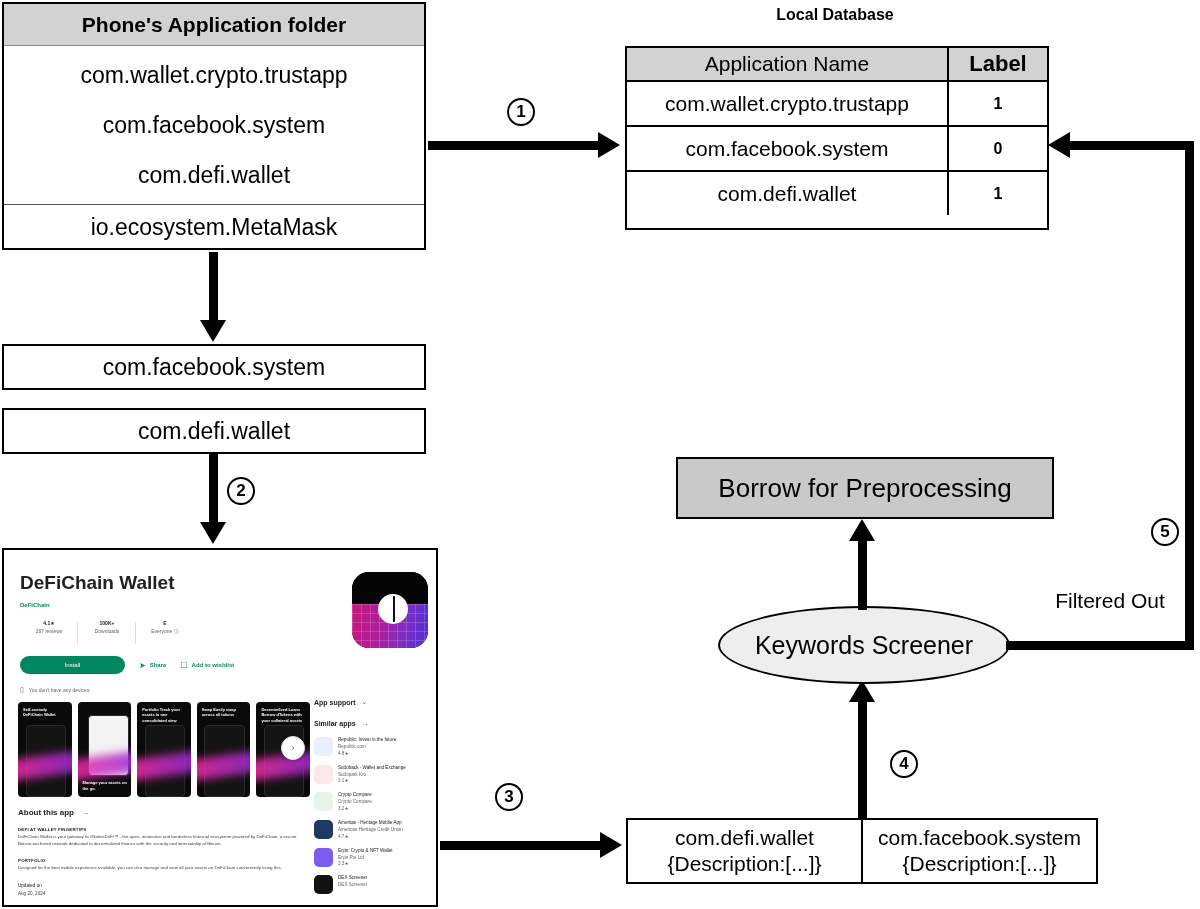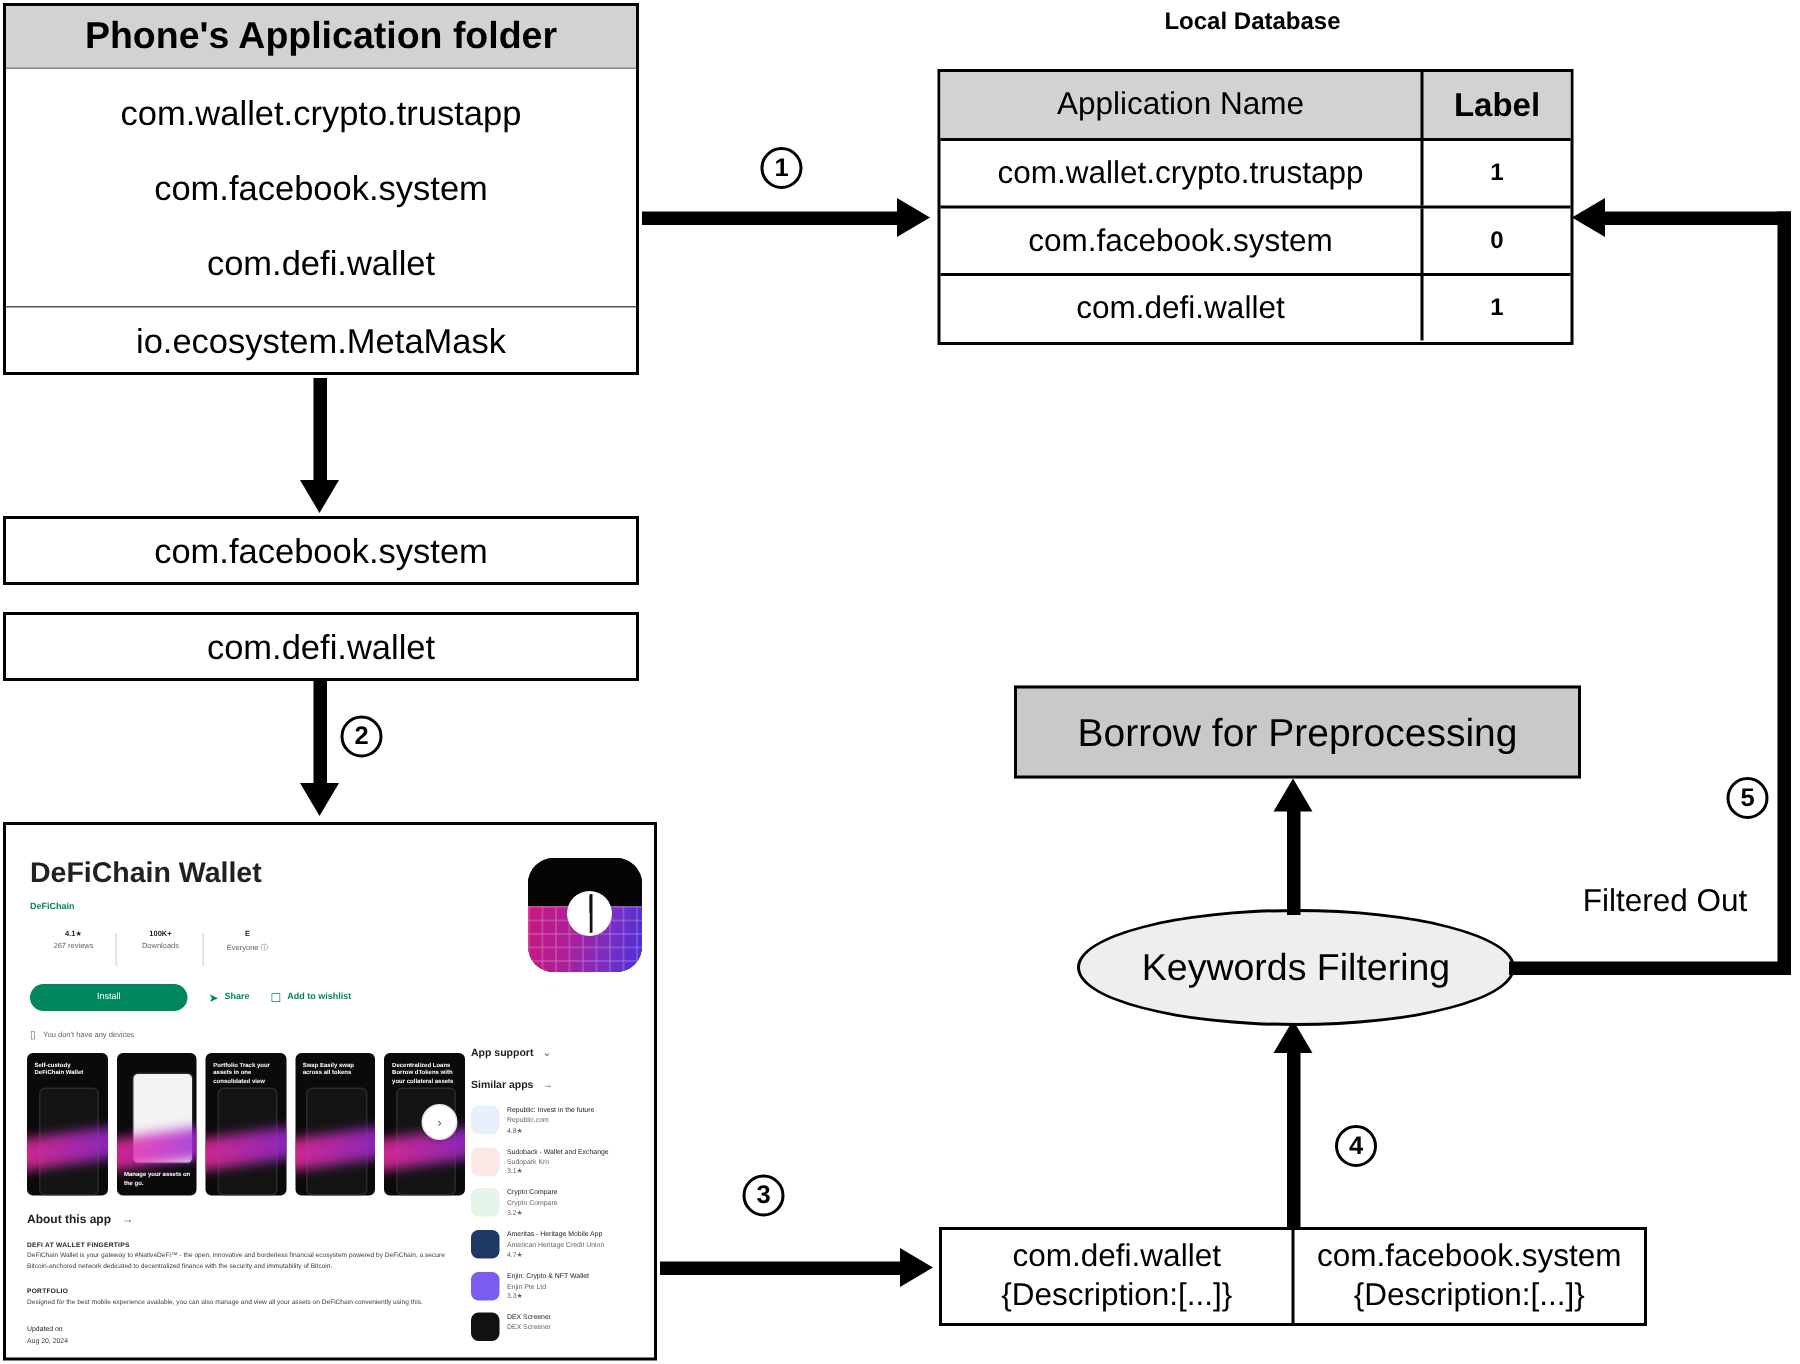--- a/index.html
+++ b/index.html
@@ -8,33 +8,33 @@
   #canvas{position:absolute;left:0;top:0;width:1200px;height:909px;}
   .abs{position:absolute;box-sizing:border-box;}
 
   
   .box{border:2px solid #000;background:#fff;display:flex;align-items:center;
        justify-content:center;text-align:center;}
 
   
   #phone-folder{left:2px;top:2px;width:424px;height:248px;border:2px solid #000;background:#fff;}
   #pf-title{left:0;top:0;width:100%;height:42px;background:#d2d2d2;border-bottom:1px solid #888;
-            display:flex;align-items:center;justify-content:center;font-weight:bold;font-size:25px;}
+            display:flex;align-items:center;justify-content:center;font-weight:bold;font-size:21px;}
   .pf-row{left:0;width:100%;height:42px;display:flex;align-items:center;justify-content:center;font-size:23px;}
   #pf-divider{left:0;top:200px;width:100%;height:0;border-top:1.5px solid #555;}
 
   
   #box-fb{left:2px;top:344px;width:424px;height:46px;font-size:23px;}
   #box-defi{left:2px;top:408px;width:424px;height:46px;font-size:23px;}
 
   
   #db-title{left:625px;top:6px;width:420px;text-align:center;font-weight:bold;font-size:16px;}
   #db-table{left:625px;top:46px;width:424px;height:184px;border:2px solid #000;background:#fff;}
   .db-row{display:flex;width:100%;height:45px;box-sizing:border-box;}
-  .db-row.head{background:#d2d2d2;font-size:22px;height:44px;}
+  .db-row.head{background:#d2d2d2;font-size:22px;height:32px;}
   .db-row + .db-row{border-top:2px solid #000;}
   .db-c1{width:322px;display:flex;align-items:center;justify-content:center;font-size:21px;
          border-right:2px solid #000;box-sizing:border-box;text-align:center;}
   .db-c2{flex:1;display:flex;align-items:center;justify-content:center;font-size:16px;box-sizing:border-box;font-weight:bold;}
   .db-row.head .db-c2{font-size:22px;}
 
   
   #ready-box{left:676px;top:457px;width:378px;height:62px;background:#c9c9c9;border:2px solid #000;
              display:flex;align-items:center;justify-content:center;font-size:26px;}
 
@@ -337,21 +337,21 @@
     <div class="desc-cell">
       <div>com.facebook.system</div>
       <div>{Description:[...]}</div>
     </div>
   </div>
 
   <div class="abs ln" style="left:858px;top:700px;width:9px;height:120px"></div>
   <div class="abs tri tri-u" style="left:849px;top:680px"></div>
   <div class="abs step" style="left:890px;top:750px">4</div>
 
-  <div class="abs" id="kw-ellipse">Keywords Filtering</div>
+  <div class="abs" id="kw-ellipse">Keywords Screener</div>
 
   <div class="abs ln" style="left:858px;top:540px;width:9px;height:70px"></div>
   <div class="abs tri tri-u" style="left:849px;top:519px"></div>
 
   <div class="abs" id="ready-box">Borrow for Preprocessing</div>
 
   <div class="abs ln" style="left:1006px;top:641px;width:188px;height:9px"></div>
   <div class="abs ln" style="left:1185px;top:141px;width:9px;height:509px"></div>
   <div class="abs ln" style="left:1070px;top:141px;width:124px;height:9px"></div>
   <div class="abs tri tri-l" style="left:1048px;top:132px"></div>

